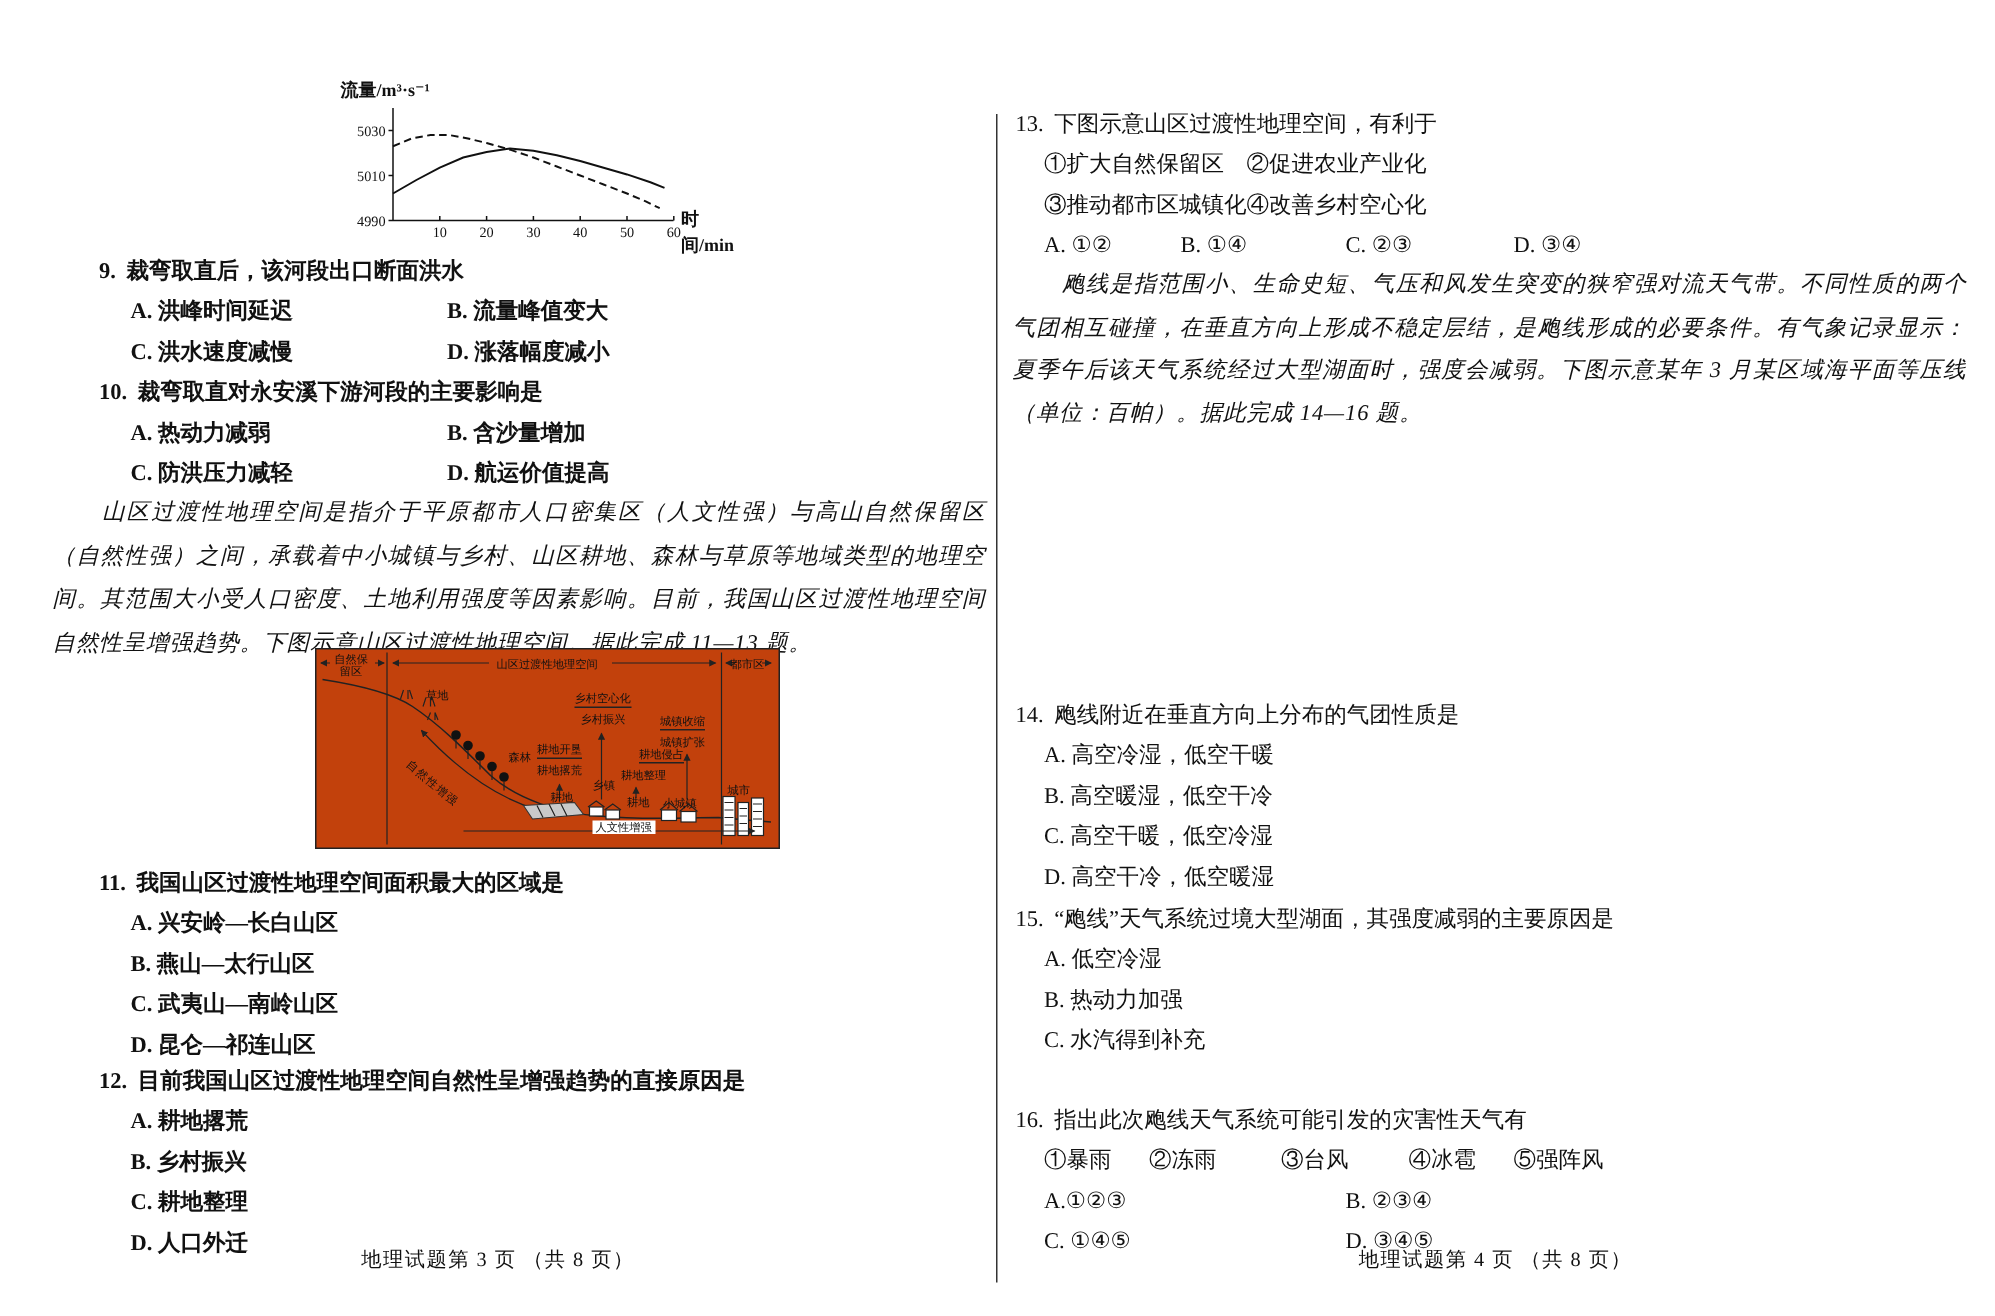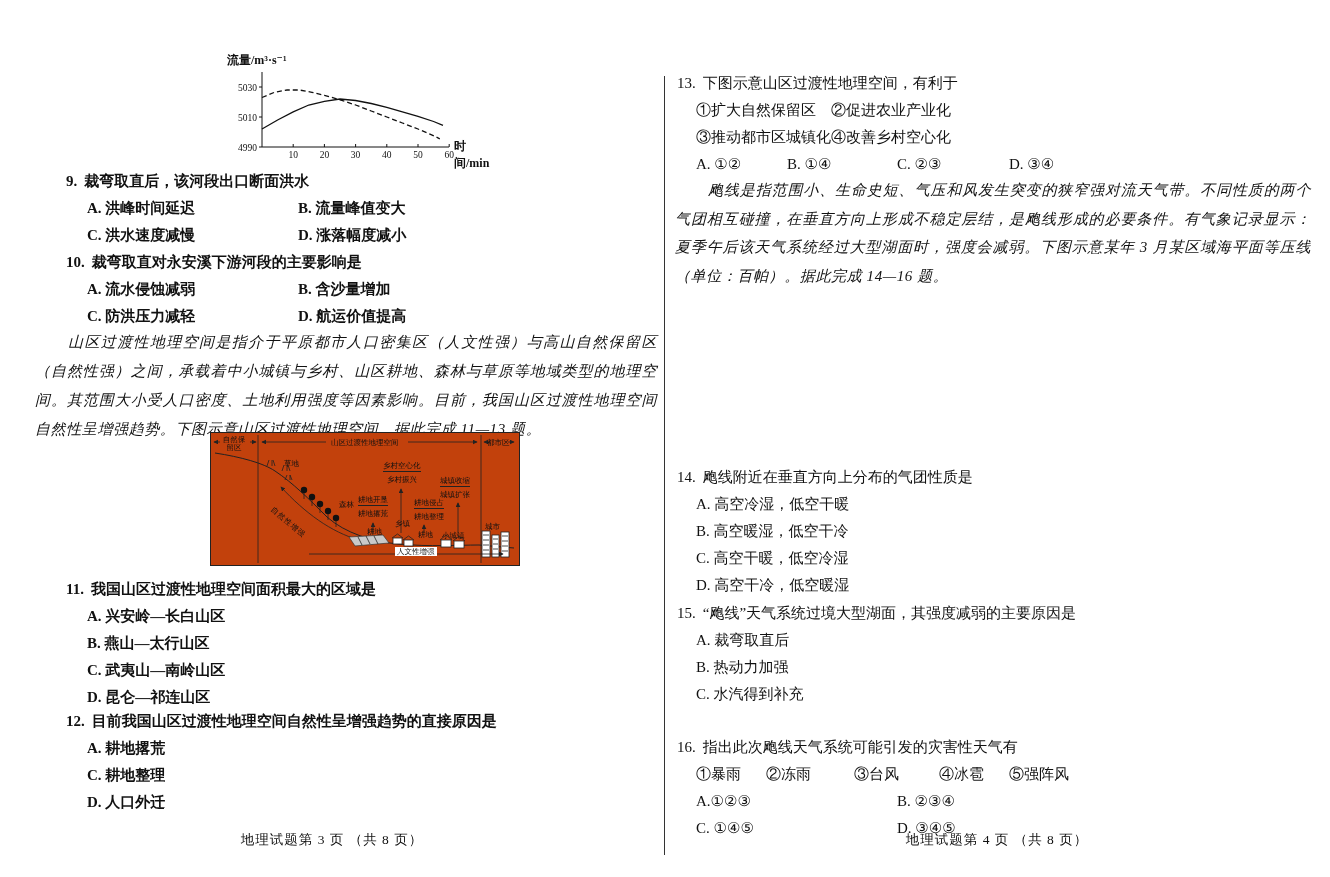--- a/index.html
+++ b/index.html
@@ -91,21 +91,21 @@
       <span class="opt">A. 洪峰时间延迟</span>
       <span class="opt">B. 流量峰值变大</span>
       <span class="opt">C. 洪水速度减慢</span>
       <span class="opt">D. 涨落幅度减小</span>
     </div>
   </div>
 
   <div class="q" style="top:249px">
     <div class="stem"><span class="qn">10.</span><span>裁弯取直对永安溪下游河段的主要影响是</span></div>
     <div class="opts g2">
-      <span class="opt">A. 流水侵蚀减弱</span>
+      <span class="opt">A. 热动力减弱</span>
       <span class="opt">B. 含沙量增加</span>
       <span class="opt">C. 防洪压力减轻</span>
       <span class="opt">D. 航运价值提高</span>
     </div>
   </div>
 
   <div class="material" id="matL">山区过渡性地理空间是指介于平原都市人口密集区（人文性强）与高山自然保留区（自然性强）之间，承载着中小城镇与乡村、山区耕地、森林与草原等地域类型的地理空间。其范围大小受人口密度、土地利用强度等因素影响。目前，我国山区过渡性地理空间自然性呈增强趋势。下图示意山区过渡性地理空间。据此完成 11—13 题。</div>
 
   <div id="diagWrap">
     <svg id="diagSvg" width="308" height="132" viewBox="0 0 308 132">
@@ -171,21 +171,21 @@
         <span class="dlab wrap2" style="left: 11px; top: 3px;">自然保留区</span>
         <span class="dlab" style="left: 120px; top: 5px;">山区过渡性地理空间</span>
         <span class="dlab" style="left: 276px; top: 5px;">都市区</span>
         <span class="dlab" style="left: 73px; top: 26px;">草地</span>
         <span class="dlab" style="left: 128px; top: 67px;">森林</span>
         <span class="dlab rot" style="left: 64px; top: 72px;">自然性增强</span>
         <span class="dlab u" style="left: 147px; top: 62px;">耕地开垦</span>
         <span class="dlab" style="left: 147px; top: 76px;">耕地撂荒</span>
         <span class="dlab u" style="left: 172px; top: 28px;">乡村空心化</span>
         <span class="dlab" style="left: 176px; top: 42px;">乡村振兴</span>
-        <span class="dlab u" style="left: 203px; top: 65px;">耕地侵占</span>
+        <span class="dlab u" style="left: 215px; top: 65px;">耕地侵占</span>
         <span class="dlab" style="left: 203px; top: 79px;">耕地整理</span>
         <span class="dlab u" style="left: 229px; top: 43px;">城镇收缩</span>
         <span class="dlab" style="left: 229px; top: 57px;">城镇扩张</span>
         <span class="dlab" style="left: 156px; top: 94px;">耕地</span>
         <span class="dlab" style="left: 184px; top: 86px;">乡镇</span>
         <span class="dlab" style="left: 207px; top: 97px;">耕地</span>
         <span class="dlab" style="left: 231px; top: 98px;">小城镇</span>
         <span class="dlab" style="left: 274px; top: 89px;">城市</span>
         <span class="dlab bgw" style="left: 184px; top: 114px;">人文性增强</span>
       </div>
@@ -198,20 +198,21 @@
       <span class="opt">B. 燕山—太行山区</span>
       <span class="opt">C. 武夷山—南岭山区</span>
       <span class="opt">D. 昆仑—祁连山区</span>
     </div>
   </div>
 
   <div class="q" style="top:708px">
     <div class="stem"><span class="qn">12.</span><span>目前我国山区过渡性地理空间自然性呈增强趋势的直接原因是</span></div>
     <div class="opts g1">
       <span class="opt">A. 耕地撂荒</span>
+      <span class="opt">B. 乡村振兴</span>
       <span class="opt">C. 耕地整理</span>
       <span class="opt">D. 人口外迁</span>
     </div>
   </div>
 
   <div class="footer">地理试题第 3 页 （共 8 页）</div>
 </div>
 
 <div class="page" id="pageR">
 
@@ -241,21 +242,21 @@
       <span class="opt">A. 高空冷湿，低空干暖</span>
       <span class="opt">B. 高空暖湿，低空干冷</span>
       <span class="opt">C. 高空干暖，低空冷湿</span>
       <span class="opt">D. 高空干冷，低空暖湿</span>
     </div>
   </div>
 
   <div class="q" style="top:600px">
     <div class="stem"><span class="qn">15.</span><span>“飑线”天气系统过境大型湖面，其强度减弱的主要原因是</span></div>
     <div class="opts g1">
-      <span class="opt">A. 裁弯取直后</span>
+      <span class="opt">A. 低空冷湿</span>
       <span class="opt">B. 热动力加强</span>
       <span class="opt">C. 水汽得到补充</span>
     </div>
   </div>
 
   <div class="q" style="top:734px">
     <div class="stem"><span class="qn">16.</span><span>指出此次飑线天气系统可能引发的灾害性天气有</span></div>
     <div class="row5">
       <span class="opt">①暴雨</span>
       <span class="opt">②冻雨</span>

